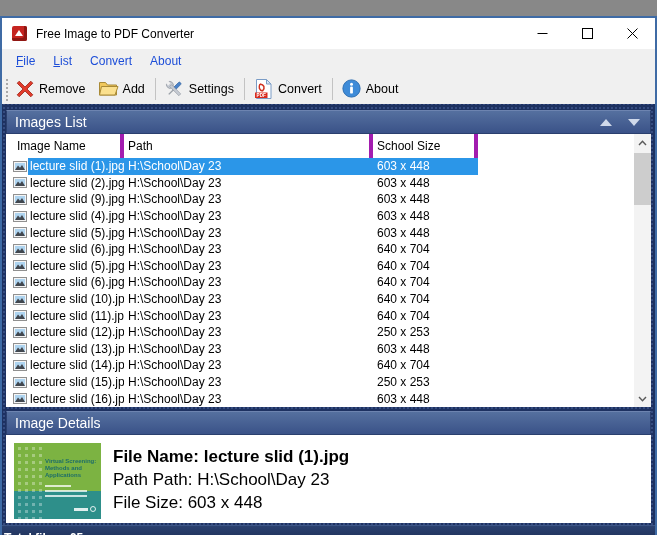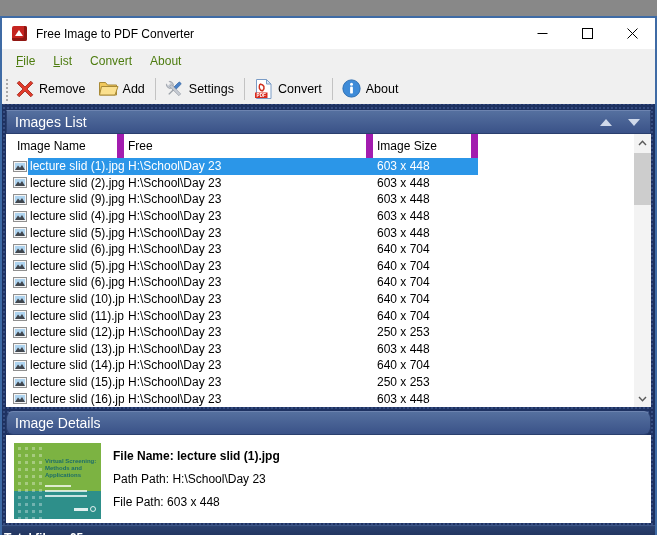--- a/index.html
+++ b/index.html
@@ -23,21 +23,21 @@
   }
   
   .titlebar{height:31px;background:#fff;display:flex;align-items:center;flex:0 0 auto;}
   .app-icon{width:17px;height:17px;margin:0 8px 0 9px;position:relative;flex:0 0 auto;}
   .app-icon .cube{position:absolute;inset:1px;background:#c52420;border-radius:2px;box-shadow:inset -3px -3px 0 #8f1713;}
   .app-icon .mark{position:absolute;left:4px;top:5px;width:0;height:0;border-left:4px solid transparent;border-right:4px solid transparent;border-bottom:6px solid #fff;}
   .title-text{font-size:12px;color:#000;flex:1 1 auto;}
   .win-btn{width:45px;height:31px;display:flex;align-items:center;justify-content:center;cursor:default;}
   .win-btn svg{display:block;}
   
-  .menubar{height:24px;background:#f0f0f0;display:flex;align-items:center;padding-left:5px;flex:0 0 auto;font-size:12px;color:#4d7c0f;}
+  .menubar{height:24px;background:#f0f0f0;display:flex;align-items:center;padding-left:5px;flex:0 0 auto;font-size:12px;color:#1d4ed8;}
   .menu-item{padding:4px 9px;}
   .menu-item .u{text-decoration:underline;}
   
   .toolbar{height:31px;background:#f0f0f0;display:flex;align-items:center;flex:0 0 auto;}
   .grip{width:5px;height:24px;margin-left:2px;background-image:radial-gradient(#a9a9a9 1px, transparent 1.1px);background-size:4px 4px;background-position:1px 1px;}
   .tb-btn{display:flex;align-items:center;gap:4px;padding:3px 7px 3px 5px;font-size:12.5px;color:#000;border-radius:3px;}
   .tb-sep{width:1px;height:22px;background:#c3c3c3;margin:0 3px;}
   .tb-icon{width:21px;height:20px;display:flex;align-items:center;justify-content:center;}
   
   .main{flex:1 1 auto;padding:6px 4px 2px 4px;display:flex;flex-direction:column;min-height:0;}
@@ -47,49 +47,49 @@
     border:1px solid #2a3f6e;border-top-color:#6d84b0;
     color:#fff;font-size:14px;display:flex;align-items:center;padding:0 10px 0 8px;
   }
   .section-header .sh-label{flex:1 1 auto;}
   .tri{width:0;height:0;border-left:6px solid transparent;border-right:6px solid transparent;}
   .tri-up{border-bottom:7px solid #cfd9ea;margin-right:16px;}
   .tri-down{border-top:7px solid #cfd9ea;}
   
   .table-panel{height:273px;flex:0 0 auto;background:#fff;position:relative;overflow:hidden;}
   .thead{display:flex;height:24px;font-size:12px;color:#000;background:#fff;}
-  .th{display:flex;align-items:center;border-right:7px solid #a21caf;}
+  .th{display:flex;align-items:center;border-right:4px solid #a21caf;}
   .th-name{width:118px;padding-left:11px;}
   .th-path{width:249px;padding-left:4px;}
   .th-size{width:105px;padding-left:4px;}
   .trow{display:flex;height:16.6px;align-items:center;font-size:12px;color:#000;}
   .td-icon{width:22px;flex:0 0 auto;display:flex;justify-content:flex-end;padding-right:1px;}
   .td-name{width:96px;flex:0 0 auto;padding-left:2px;white-space:nowrap;overflow:hidden;align-self:stretch;display:flex;align-items:center;}
   .td-path{width:249px;flex:0 0 auto;padding-left:4px;white-space:nowrap;align-self:stretch;display:flex;align-items:center;}
   .td-size{width:105px;flex:0 0 auto;padding-left:4px;white-space:nowrap;align-self:stretch;display:flex;align-items:center;}
   .trow.selected .td-name,.trow.selected .td-path,.trow.selected .td-size{background:var(--selection-blue);color:#fff;}
   
   .vscroll{position:absolute;top:0;right:0;width:17px;height:100%;background:#f3f3f3;display:flex;flex-direction:column;align-items:center;}
   .vs-arrow{height:17px;width:17px;display:flex;align-items:center;justify-content:center;flex:0 0 auto;}
   .vs-track{flex:1 1 auto;width:100%;position:relative;}
   .vs-thumb{position:absolute;top:2px;left:0;width:17px;height:52px;background:#cdcdcd;}
   
-  .details-header{margin-top:4px;border-radius:7px;}
+  .details-header{margin-top:4px;}
   .details-panel{flex:1 1 auto;background:#fff;display:flex;padding:8px;min-height:0;}
   .thumb{width:87px;height:76px;flex:0 0 auto;position:relative;background:#7cb342;overflow:hidden;}
   .thumb-teal{position:absolute;left:0;right:0;bottom:0;height:28px;background:#2e8f8a;}
   .thumb-dots{position:absolute;left:0;top:0;bottom:0;width:30px;background-image:radial-gradient(rgba(255,255,255,.32) 1.6px, transparent 1.9px);background-size:7px 7px;background-position:2px 2px;z-index:2;}
   .thumb-title{position:absolute;left:31px;top:15px;width:52px;font-size:6px;line-height:7px;font-weight:bold;color:#1e6d68;z-index:2;}
   .thumb-lines{position:absolute;left:31px;top:42px;z-index:2;}
   .thumb-lines i{display:block;width:42px;height:2px;margin-bottom:3px;background:rgba(255,255,255,.75);}
   .thumb-lines i:first-child{width:26px;}
   .thumb-logo{position:absolute;right:5px;bottom:7px;z-index:2;display:flex;align-items:center;gap:2px;}
   .thumb-logo .bar{width:14px;height:3px;background:rgba(255,255,255,.85);}
   .thumb-logo .ring{width:6px;height:6px;border:1px solid rgba(255,255,255,.85);border-radius:50%;}
-  .detail-text{margin-left:12px;padding-top:2px;font-size:12px;color:#000;}
+  .detail-text{margin-left:12px;padding-top:2px;font-size:17px;color:#000;}
   .detail-line{line-height:23px;white-space:nowrap;}
   .detail-line.bold{font-weight:bold;}
   
   .statusbar{height:24px;flex:0 0 auto;background:linear-gradient(var(--status-grad-top),var(--status-grad-bottom));border-top:1px solid #3c5variant;border-top:1px solid #3c5585;color:#fff;font-size:12px;font-weight:bold;display:flex;align-items:center;padding-left:2px;}
 </style>
 </head>
 <body>
 
 <div class="window">
 
@@ -197,22 +197,22 @@
 
     <div class="section-header">
       <span class="sh-label">Images List</span>
       <span class="tri tri-up"></span>
       <span class="tri tri-down"></span>
     </div>
 
     <div class="table-panel">
       <div class="thead">
         <div class="th th-name">Image Name</div>
-        <div class="th th-path">Free</div>
-        <div class="th th-size">Image Size</div>
+        <div class="th th-path">Path</div>
+        <div class="th th-size">School Size</div>
       </div>
       <div id="tbody">
           <div class="trow selected">
         <span class="td-icon">
           <svg width="14" height="11" viewBox="0 0 14 11">
             <rect x="0.5" y="0.5" width="13" height="10" fill="#f5f5f5" stroke="#909090"></rect>
             <rect x="2" y="2" width="10" height="7" fill="#aed4f0"></rect>
             <path d="M2 9 L5 4.5 L7 6.8 L9 4 L12 9 Z" fill="#41474f"></path>
           </svg>
         </span>
@@ -427,21 +427,21 @@
           </div>
       </div>
       <div class="detail-text">
         <div class="detail-line bold">
           <span>File Name:</span>&nbsp;<span>lecture slid (1).jpg</span>
         </div>
         <div class="detail-line">
           <span>Path Path:</span>&nbsp;<span>H:\School\Day 23</span>
         </div>
         <div class="detail-line">
-          <span>File Path:</span>&nbsp;<span>603 x 448</span>
+          <span>File Size:</span>&nbsp;<span>603 x 448</span>
         </div>
       </div>
     </div>
   </div>
 
   <div class="statusbar">
     <span>Total files : 65</span>
   </div>
 
 </div>

